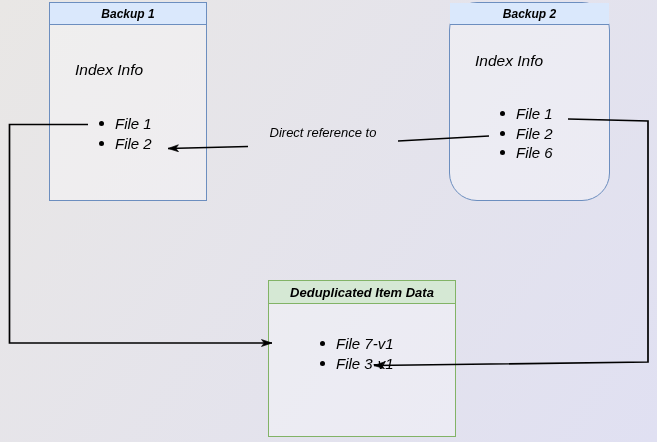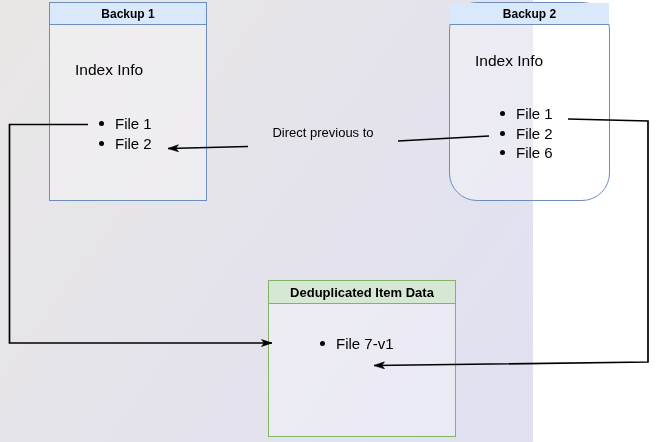--- a/index.html
+++ b/index.html
@@ -15,23 +15,24 @@
   }
   * { box-sizing: border-box; margin: 0; padding: 0; }
   html, body { width: 657px; height: 442px; }
   body {
     font-family: "Liberation Sans", "DejaVu Sans", sans-serif;
     color: var(--text-color);
     overflow: hidden;
   }
   .canvas {
     position: relative;
-    width: 533px;
+    width: 657px;
     height: 442px;
     background: linear-gradient(125deg, var(--canvas-bg-start) 0%, var(--canvas-bg-end) 100%);
+    font-style: italic;
   }
   .arrows {
     position: absolute;
     left: 0; top: 0;
     width: 657px; height: 442px;
     z-index: 5;
     pointer-events: none;
   }
   .arrow {
     stroke: var(--arrow-color);
@@ -156,20 +157,24 @@
 
   <div class="node green" style="left:230px; top:280px; width:188px; height:157px;">
     <div class="titlebar">
       <span>Deduplicated Item Data</span>
     </div>
     <div class="file-list" style="left:51px; top:53px;">
       <div class="file-row row-19-5">
         <span class="dot"></span>
         <span class="ftext">File 7-v1</span>
       </div>
+      <div class="file-row row-19-5">
+        <span class="dot"></span>
+        <span class="ftext">File 3-v1</span>
+      </div>
     </div>
   </div>
 
   <div class="edge-label">
-    <div>Direct previous to</div>
+    <div>Direct reference to</div>
   </div>
 
 </div>
 
 </body></html>

